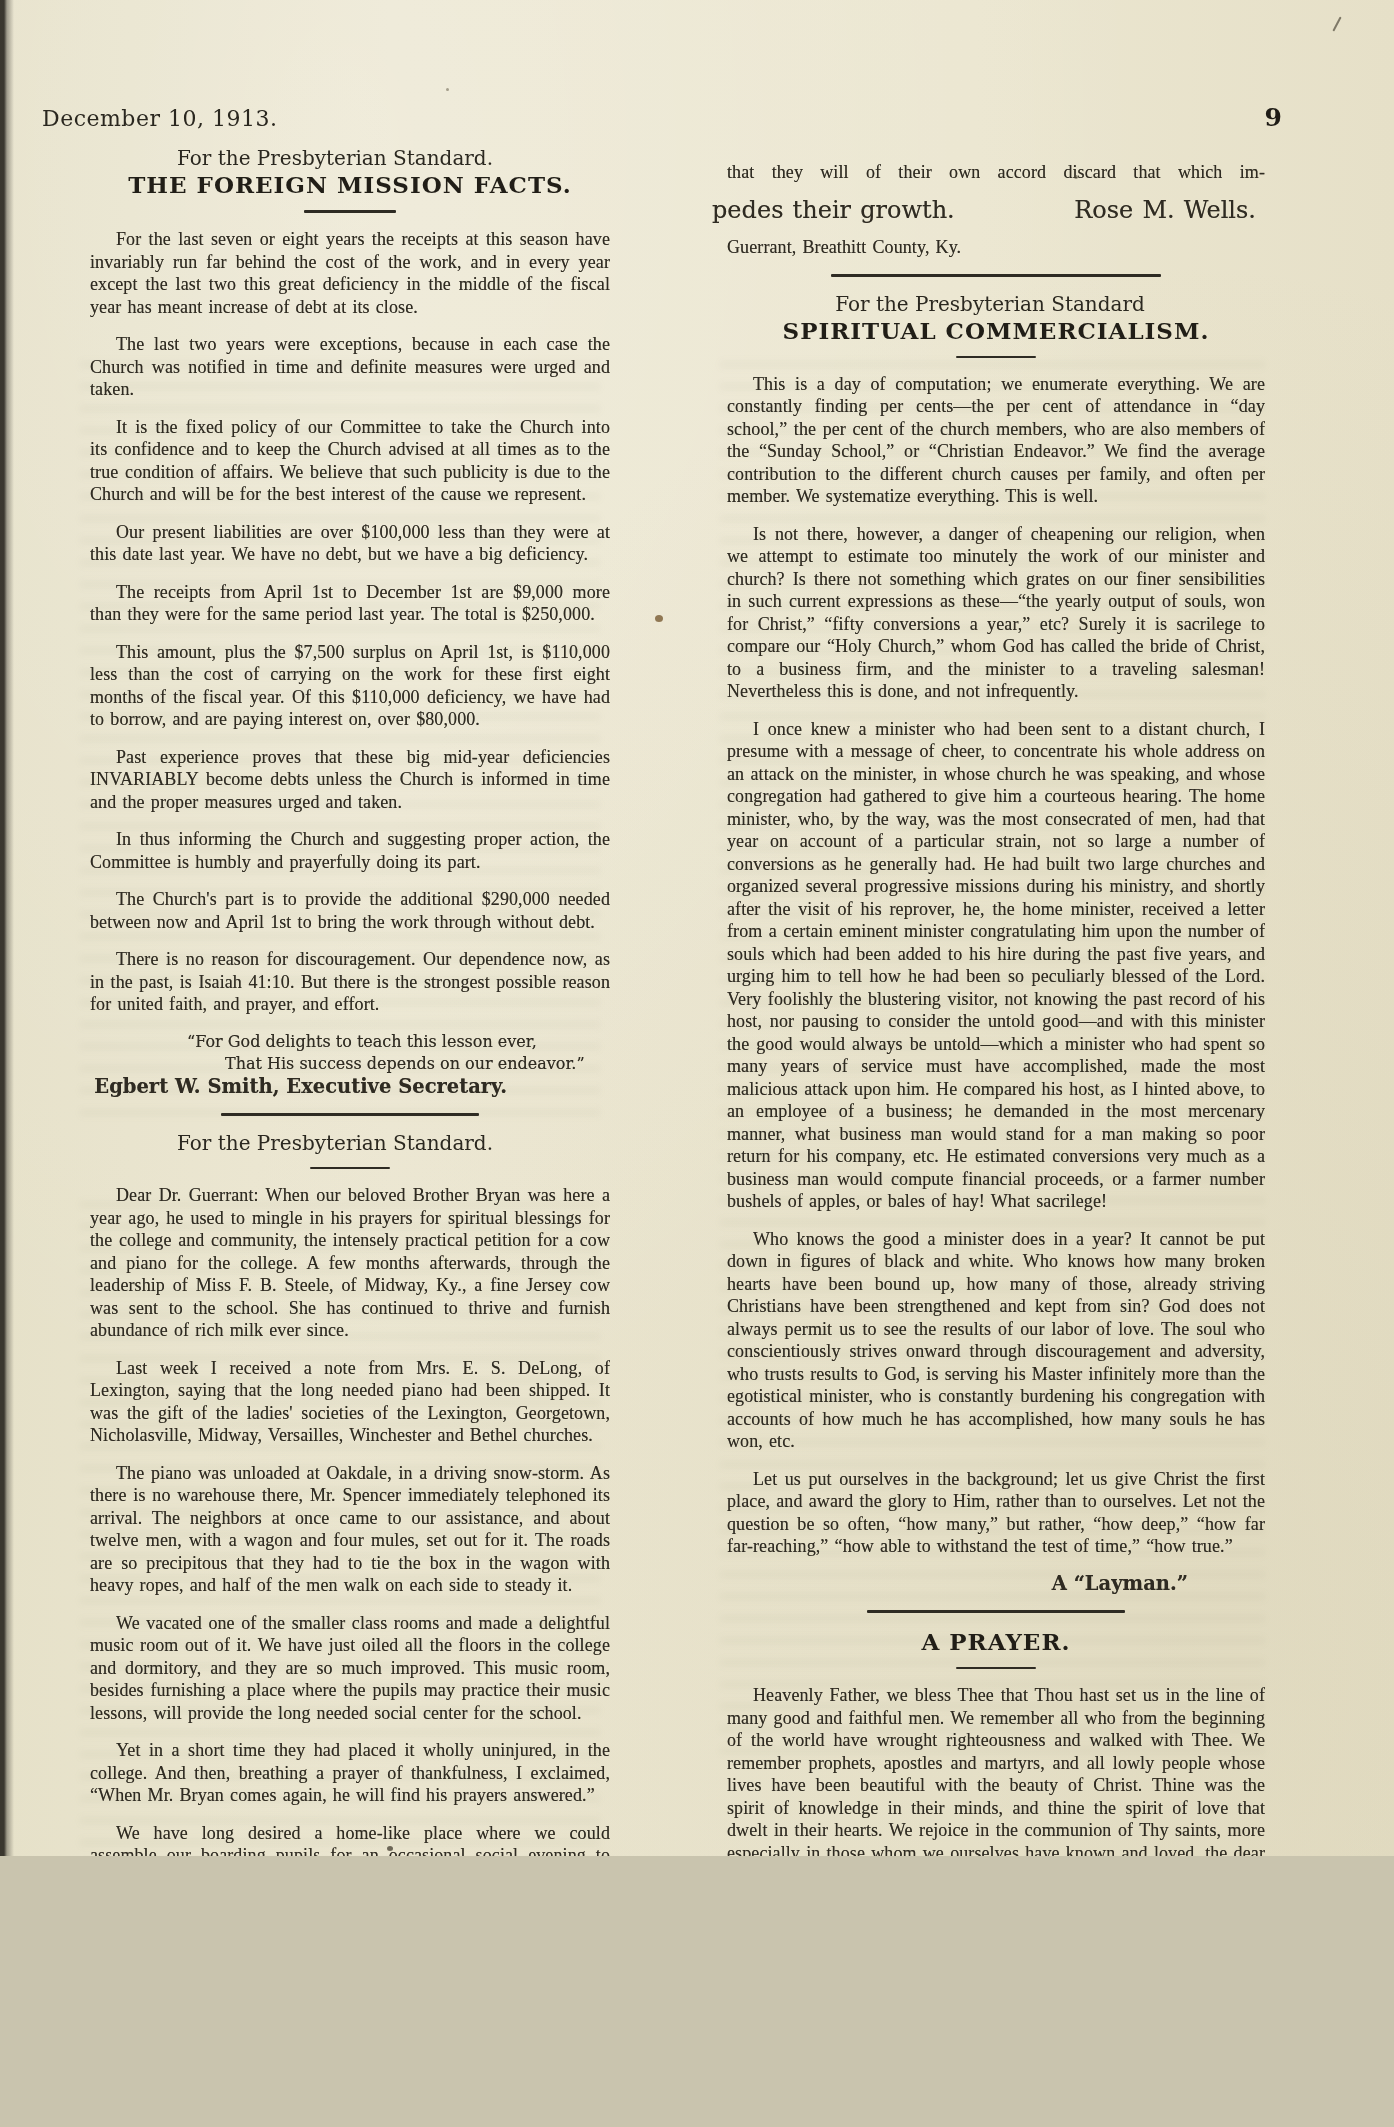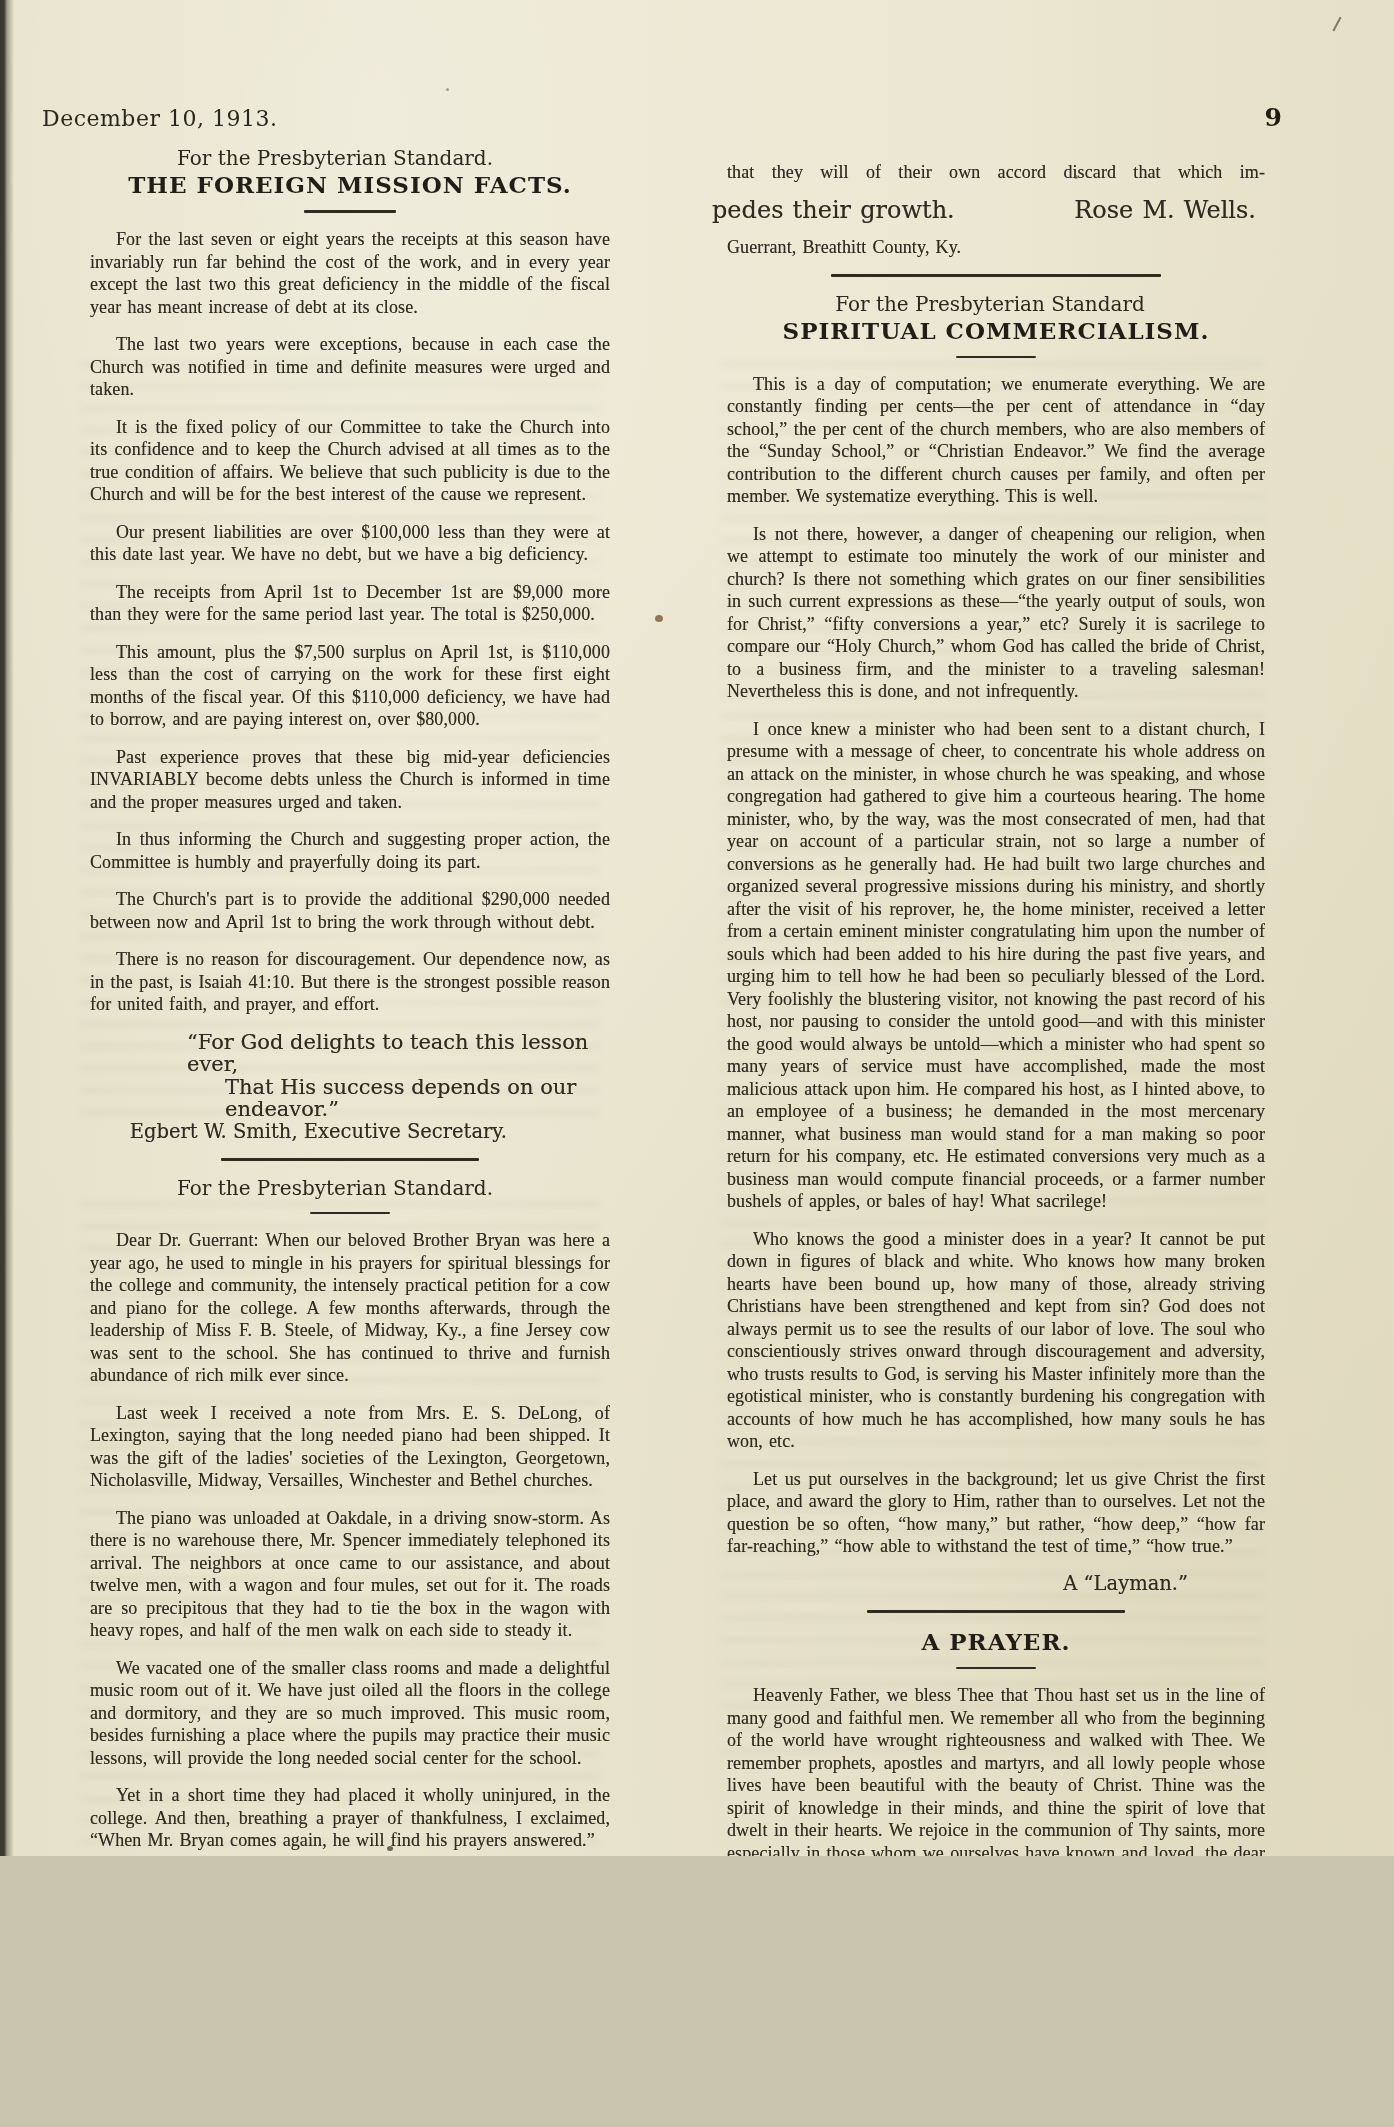--- a/index.html
+++ b/index.html
@@ -87,28 +87,28 @@
   }
   p.no-indent { text-indent:0; }
   p.full-justify { text-align-last:justify; }
   .cont-line2 {
     display:flex; justify-content:space-between;
     font-size:24px; line-height:22.5px;
     word-spacing:1.5px; text-shadow:0 0 0.4px rgba(47,43,34,0.55);
   }
   .cont-line2 .sig { padding-right:24px; }
   p.quote {
-    margin:0; font-size:21px; line-height:22.5px; text-indent:0;
+    margin:0; font-size:16px; line-height:22.5px; text-indent:0;
     text-shadow:0 0 0.4px rgba(47,43,34,0.55);
   }
   p.quote.q1 { margin-left:112px; }
   p.quote.q2 { margin-left:150px; }
   p.signature {
     margin:0; font-size:19.5px; line-height:22.5px;
-    text-align:right; text-shadow:0 0 0.4px rgba(47,43,34,0.55);
+    text-align:right; text-shadow:0 0 0.4px rgba(47,43,34,0.55);font-weight:bold;
   }
   p.signature.sig-smith { padding-right:118px; }
   p.signature.sig-layman { padding-right:92px; }
   .cont-line3 { margin-top:0; }
 </style>
 </head>
 <body>
 
 <div class="page">
   <div class="scan-edge"></div>

